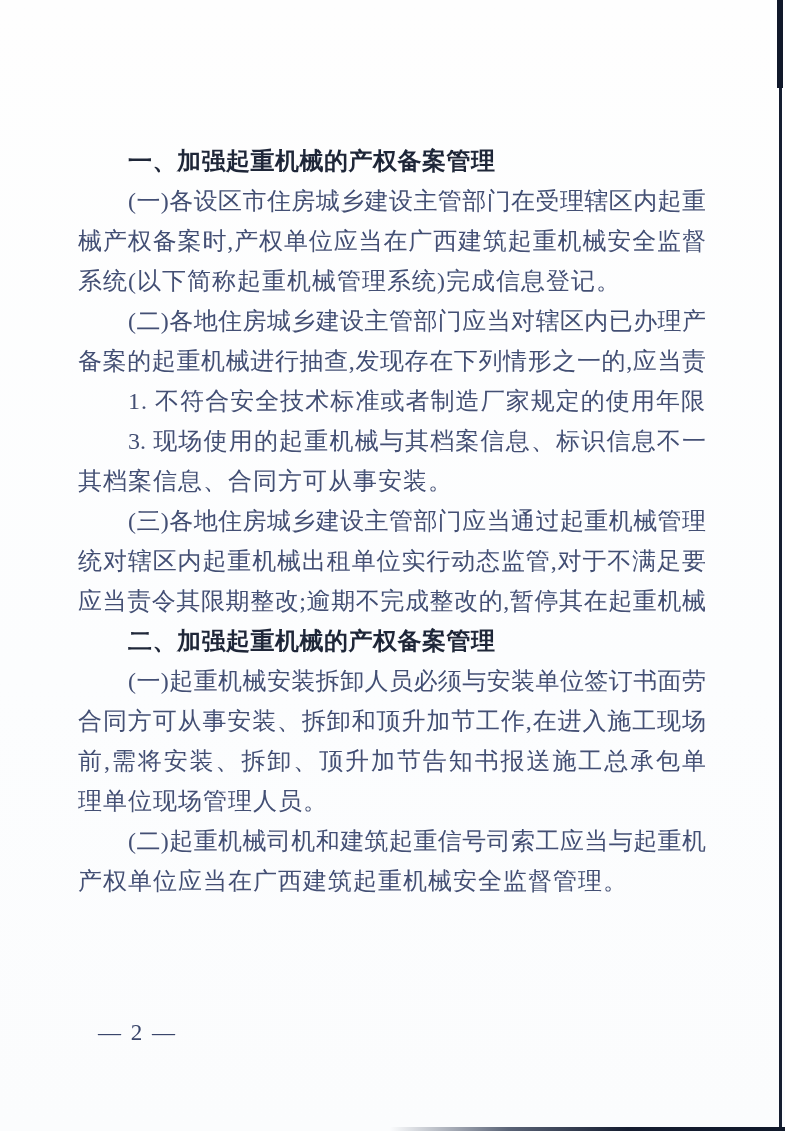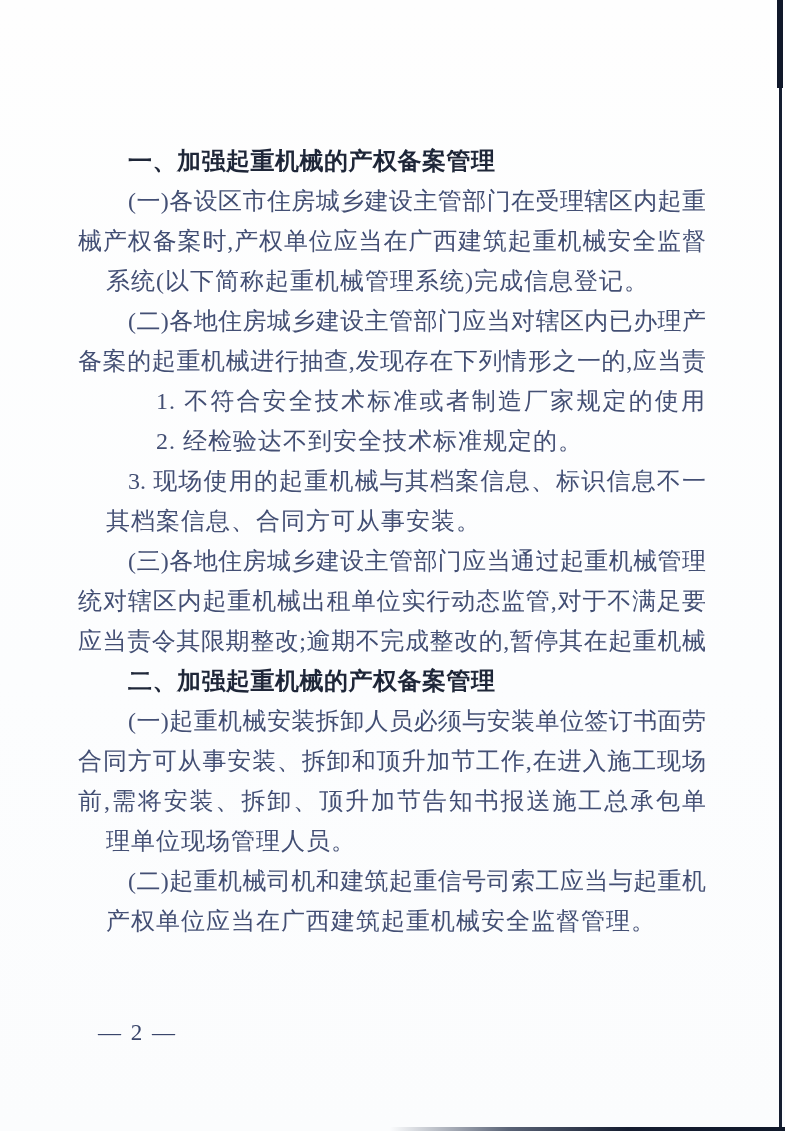--- a/index.html
+++ b/index.html
@@ -17,21 +17,21 @@
     position:absolute;left:78px;top:141px;width:628px;
   }
   .line{
     font-size:24px;line-height:40px;height:40px;
     color:#434f74;
     text-align:justify;
     text-align-last:justify;
     overflow:hidden;
   }
   .line.indent{text-indent:50px;}
-  .line.last{text-align-last:left;letter-spacing:1px;margin-left:28px;}
+  .line.last{text-align-last:left;letter-spacing:1px;}
   .line.heading{
     font-family:"Liberation Sans", sans-serif;
     font-weight:700;
     color:#1e2638;
     letter-spacing:0.5px;
     text-align-last:left;
     text-indent:50px;
   }
   .page-number{
     position:absolute;left:98px;top:1018px;
@@ -58,21 +58,20 @@
 <div class="scan-page">
 
   <div class="content">
     <div class="line heading">一、加强起重机械的产权备案管理</div>
     <div class="line indent">(一)各设区市住房城乡建设主管部门在受理辖区内起重机</div>
     <div class="line">械产权备案时,产权单位应当在广西建筑起重机械安全监督管理</div>
     <div class="line last">系统(以下简称起重机械管理系统)完成信息登记。</div>
     <div class="line indent">(二)各地住房城乡建设主管部门应当对辖区内已办理产权</div>
     <div class="line">备案的起重机械进行抽查,发现存在下列情形之一的,应当责令</div>
     <div class="line indent last">1. 不符合安全技术标准或者制造厂家规定的使用年限的。</div>
-    <div class="line indent last">2. 经检验达不到安全技术标准规定的。</div>
     <div class="line indent">3. 现场使用的起重机械与其档案信息、标识信息不一致,或</div>
     <div class="line last">其档案信息、合同方可从事安装。</div>
     <div class="line indent">(三)各地住房城乡建设主管部门应当通过起重机械管理系</div>
     <div class="line">统对辖区内起重机械出租单位实行动态监管,对于不满足要求的</div>
     <div class="line">应当责令其限期整改;逾期不完成整改的,暂停其在起重机械管</div>
     <div class="line heading">二、加强起重机械的产权备案管理</div>
     <div class="line indent">(一)起重机械安装拆卸人员必须与安装单位签订书面劳动</div>
     <div class="line">合同方可从事安装、拆卸和顶升加节工作,在进入施工现场作业</div>
     <div class="line">前,需将安装、拆卸、顶升加节告知书报送施工总承包单位、监</div>
     <div class="line last">理单位现场管理人员。</div>

